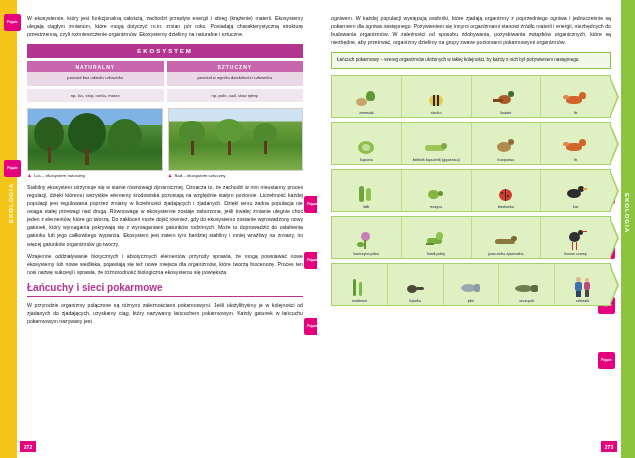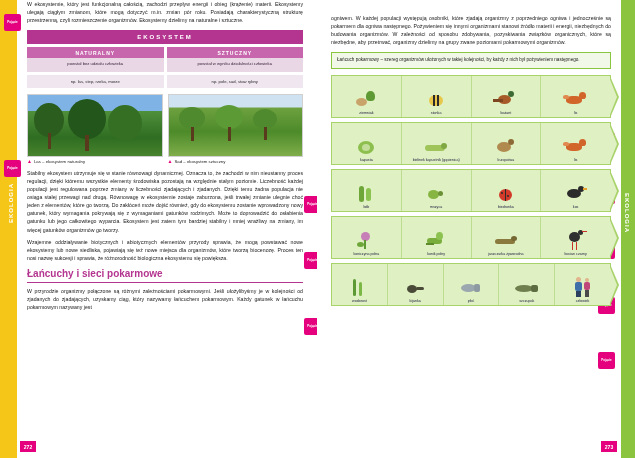--- a/index.html
+++ b/index.html
@@ -42,21 +42,21 @@
   .edge-right {
     position:absolute; right:0; top:0; width:14px; height:458px;
     background:#8bc53f;
   }
   .edge-right .vtab {
     position:absolute; right:-22px; top:210px; width:60px;
     text-align:center;
     transform: rotate(90deg);
     font-size:6px; color:#fff; letter-spacing:1px; font-weight:bold;
   }
-  .content-left { position:absolute; left:17px; top:0; width:300px; height:349px; padding:0 14px 0 10px; }
+  .content-left { position:absolute; left:17px; top:0; width:300px; height:349px; padding:14px 14px 0 10px; }
   .content-right { position:absolute; left:0; top:0; width:304px; height:458px; padding:14px 10px 0 14px; }
 
   p.body {
     font-size:5.2px; line-height:1.55; color:#1a1a1a; text-align:justify;
     margin:0 0 4px 0;
   }
 
   
   .marker {
     position:absolute;

